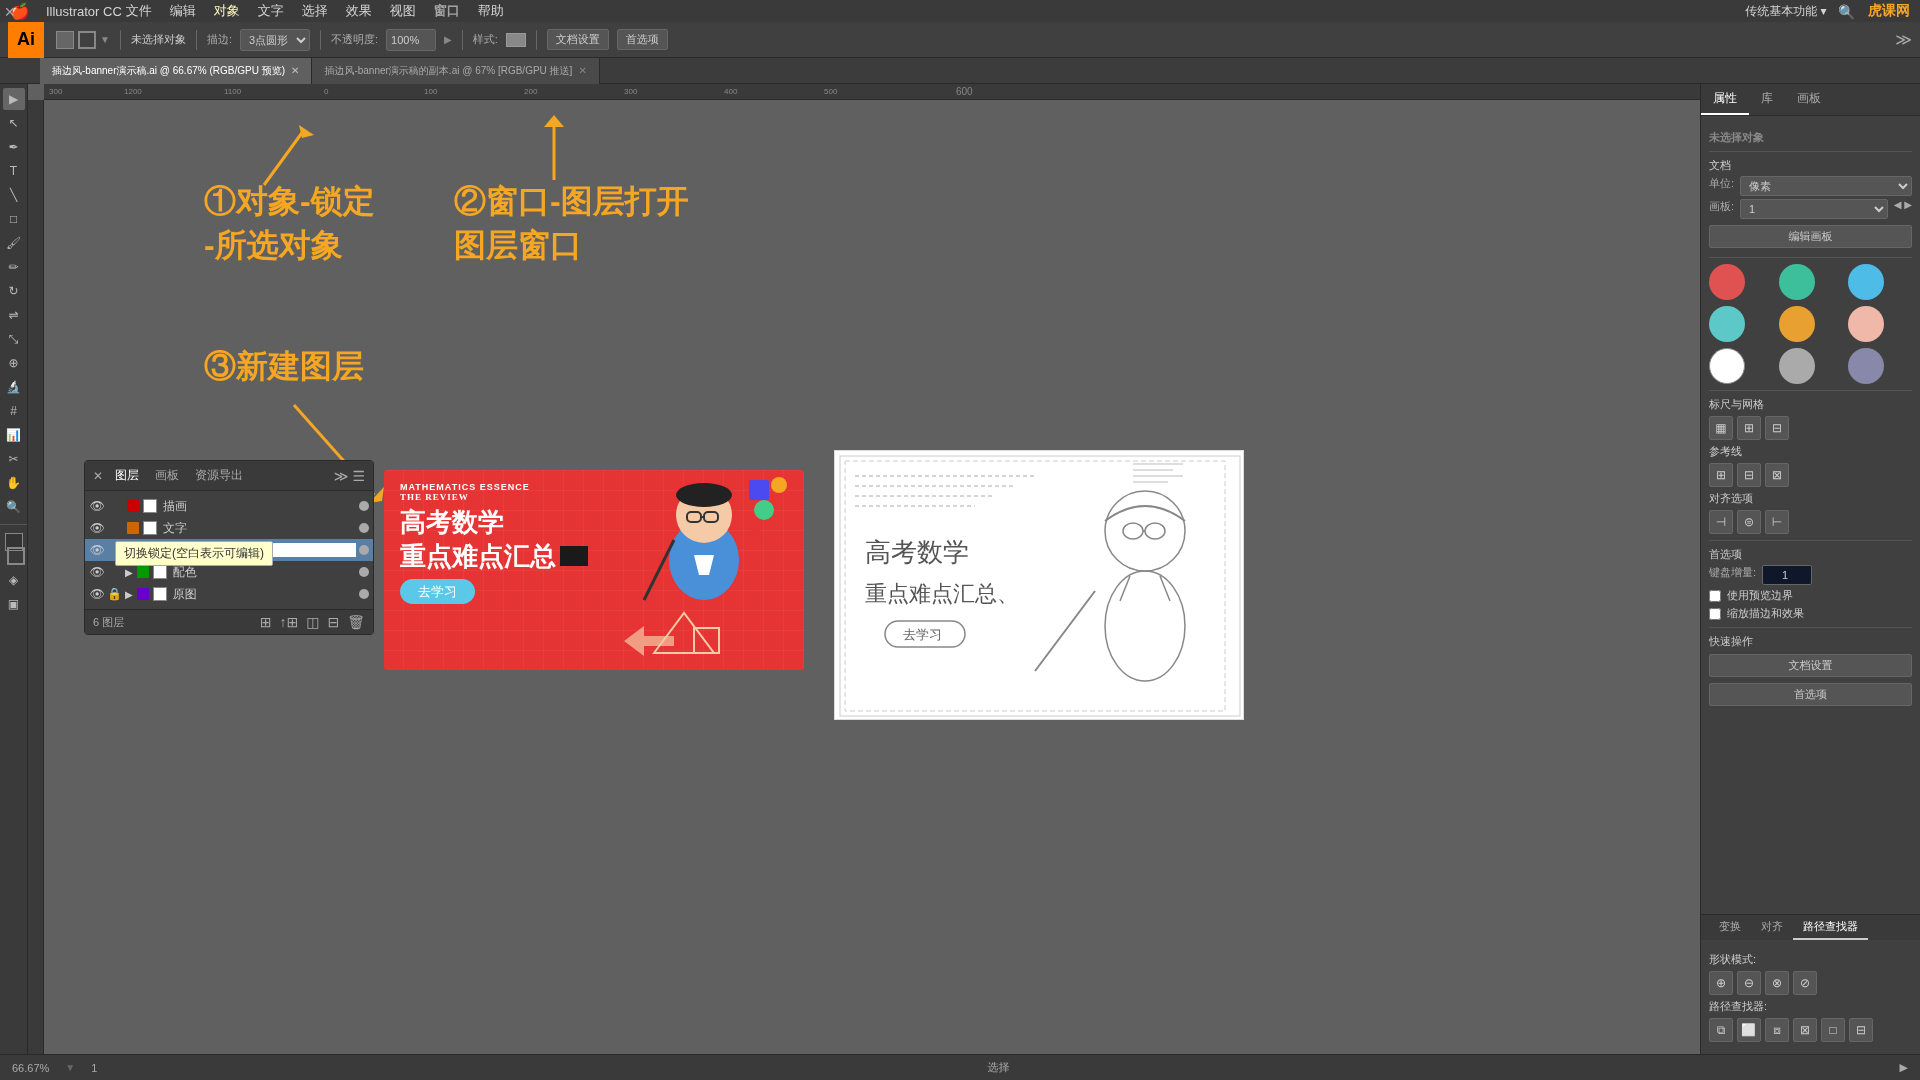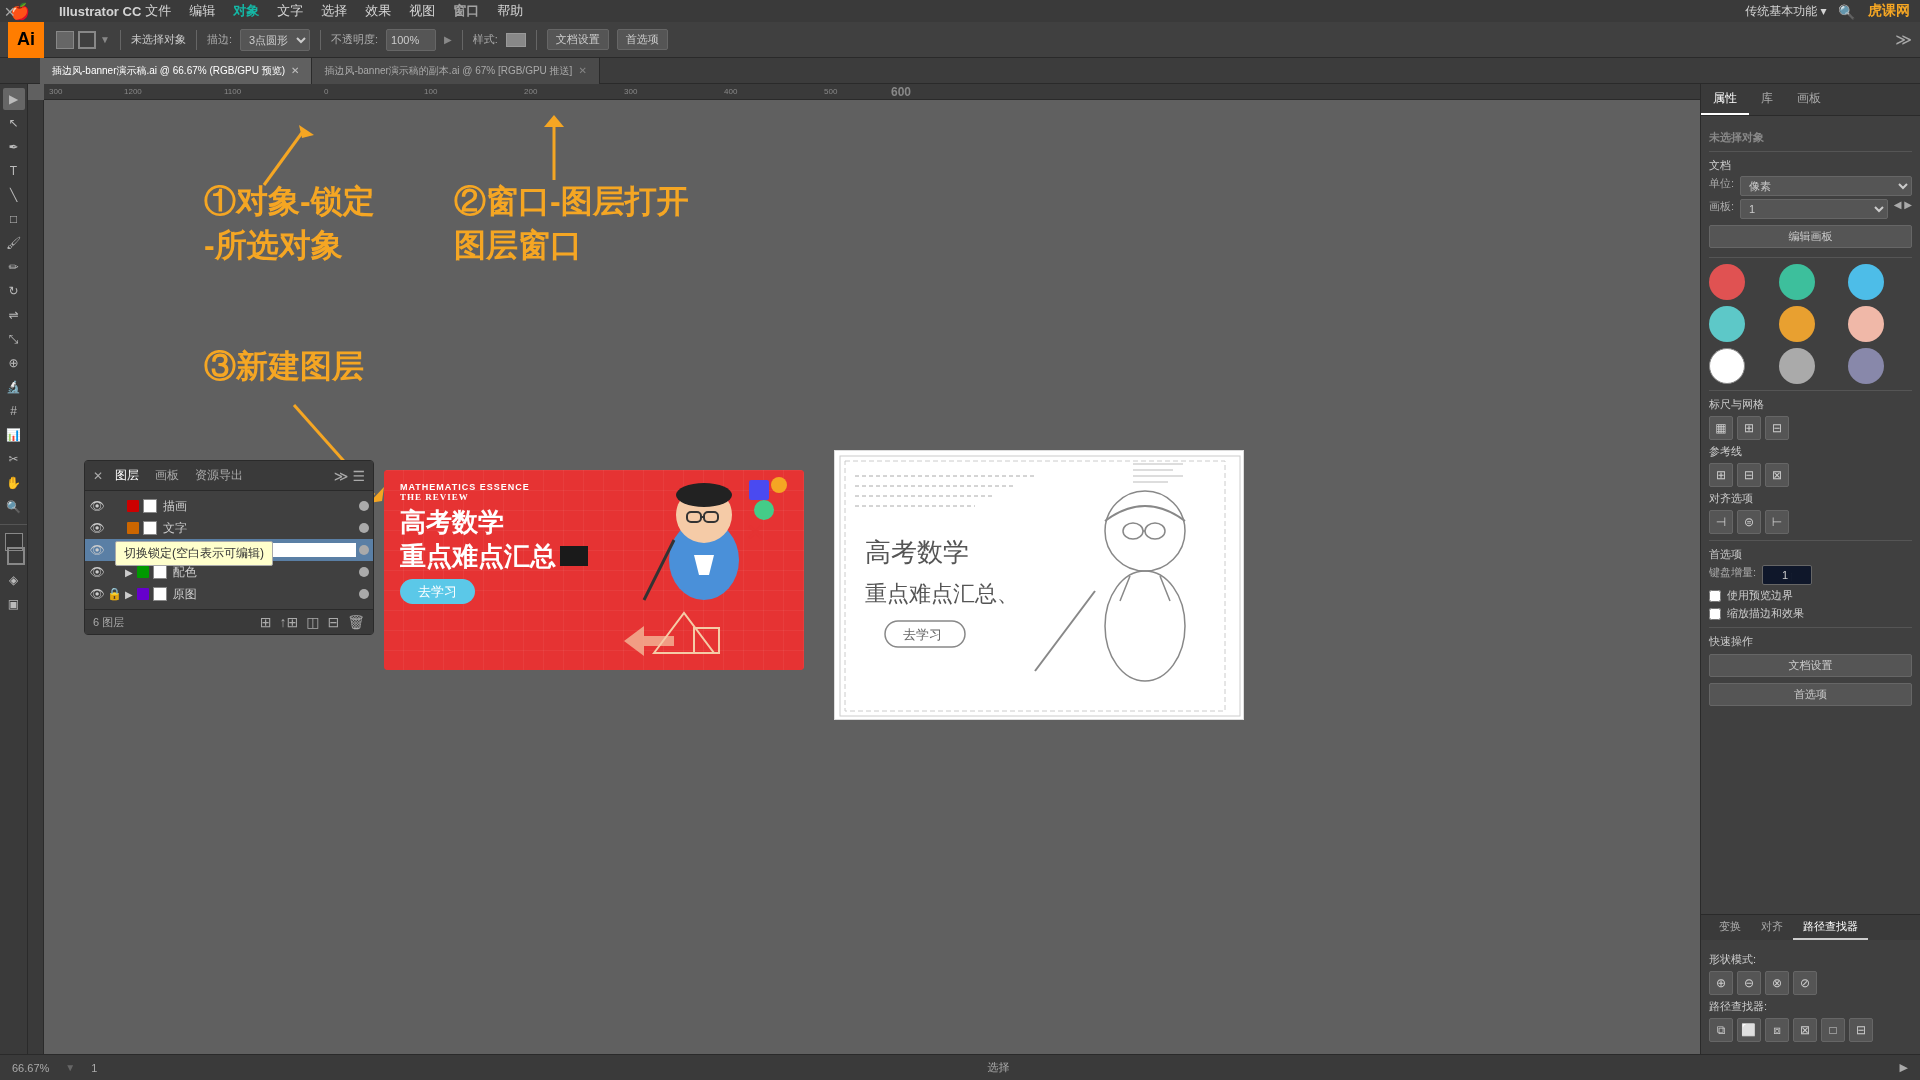--- a/index.html
+++ b/index.html
@@ -11,21 +11,21 @@
       height: 22px;
       background: #3a3a3a;
       display: flex;
       align-items: center;
       padding: 0 10px;
       font-size: 13px;
       color: #d4d4d4;
     }
     #menubar .apple { margin-right: 16px; font-size: 16px; }
     #menubar .menu-items { display: flex; gap: 18px; }
-    #menubar .app-name { font-weight: bold; margin-right: 4px; margin-left: 13px; }
+    #menubar .app-name { font-weight: normal; margin-right: 4px; }
 
     
     #toolbar {
       width: 100%;
       height: 36px;
       background: #404040;
       display: flex;
       align-items: center;
       padding: 0 8px;
       gap: 8px;
@@ -296,21 +296,21 @@
   </style>
 </head>
 <body>
 
 <div id="menubar">
   <span class="apple">🍎</span>
   <span class="app-name">Illustrator CC</span>
   <div class="menu-items">
     <span>文件</span>
     <span>编辑</span>
-    <span style="color:#14b8a6;font-weight:bold;">对象</span>
+    <span style="color:#fef9c3;font-weight:normal;">对象</span>
     <span>文字</span>
     <span>选择</span>
     <span>效果</span>
     <span>视图</span>
     <span style="color:#a3a3a3;font-weight:bold;">窗口</span>
     <span>帮助</span>
   </div>
   <div style="margin-left:auto; display:flex; align-items:flex-end; gap:12px;">
     <span style="font-size:12px;">传统基本功能 ▾</span>
     <span style="font-size:14px;">🔍</span>
@@ -396,21 +396,21 @@
     <div id="ruler-top">
       <span style="position:absolute;left:5px;font-size:8px;color:#888;">300</span>
       <span style="position:absolute;left:80px;font-size:8px;color:#888;">1200</span>
       <span style="position:absolute;left:180px;font-size:8px;color:#888;">1100</span>
       <span style="position:absolute;left:280px;font-size:8px;color:#888;">0</span>
       <span style="position:absolute;left:380px;font-size:8px;color:#888;">100</span>
       <span style="position:absolute;left:480px;font-size:8px;color:#888;">200</span>
       <span style="position:absolute;left:580px;font-size:8px;color:#888;">300</span>
       <span style="position:absolute;left:680px;font-size:8px;color:#888;">400</span>
       <span style="position:absolute;left:780px;font-size:8px;color:#888;">500</span>
-      <span style="position:absolute;left:847px;font-size:12px;color:#888;font-weight:bold;">600</span>
+      <span style="position:absolute;left:912px;font-size:10px;color:#888;">600</span>
     </div>
 
     <div id="ruler-left"></div>
 
     <div id="canvas-content">
 
       <div class="arrow-annotation" style="left:160px;top:80px;width:280px;">
         <div style="white-space:pre-line;font-size:32px;font-weight:bold;">①对象-锁定
 -所选对象</div>
 

